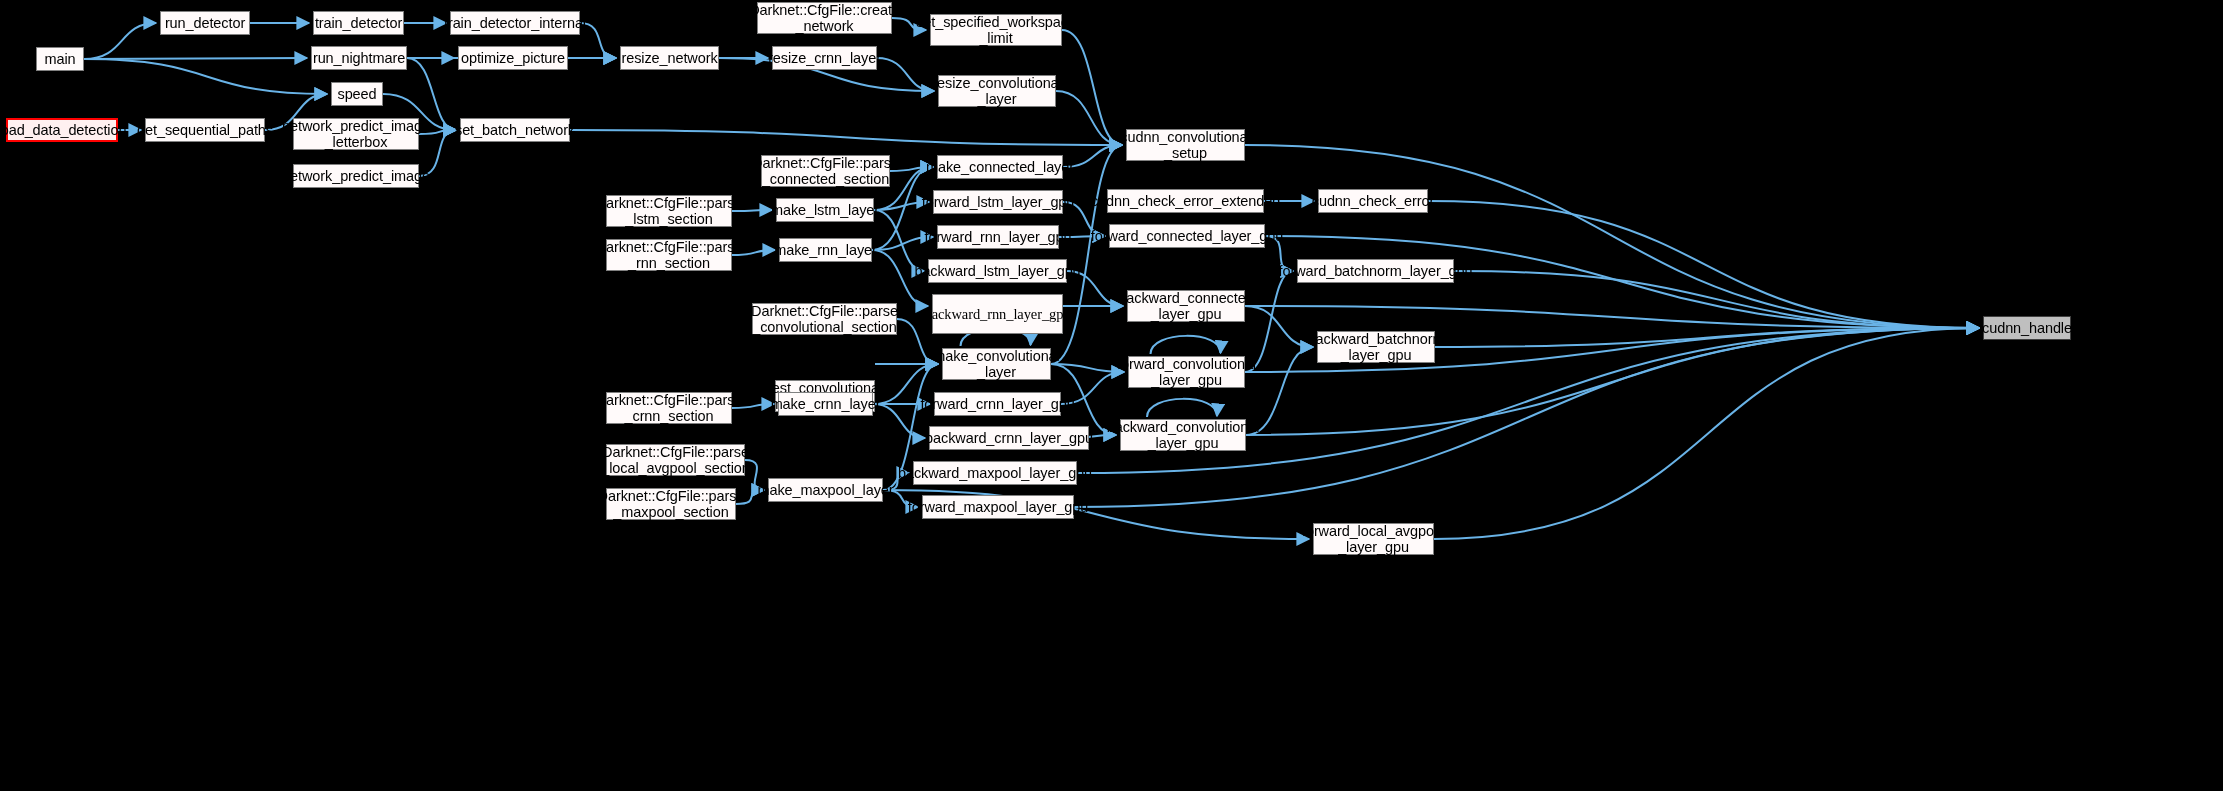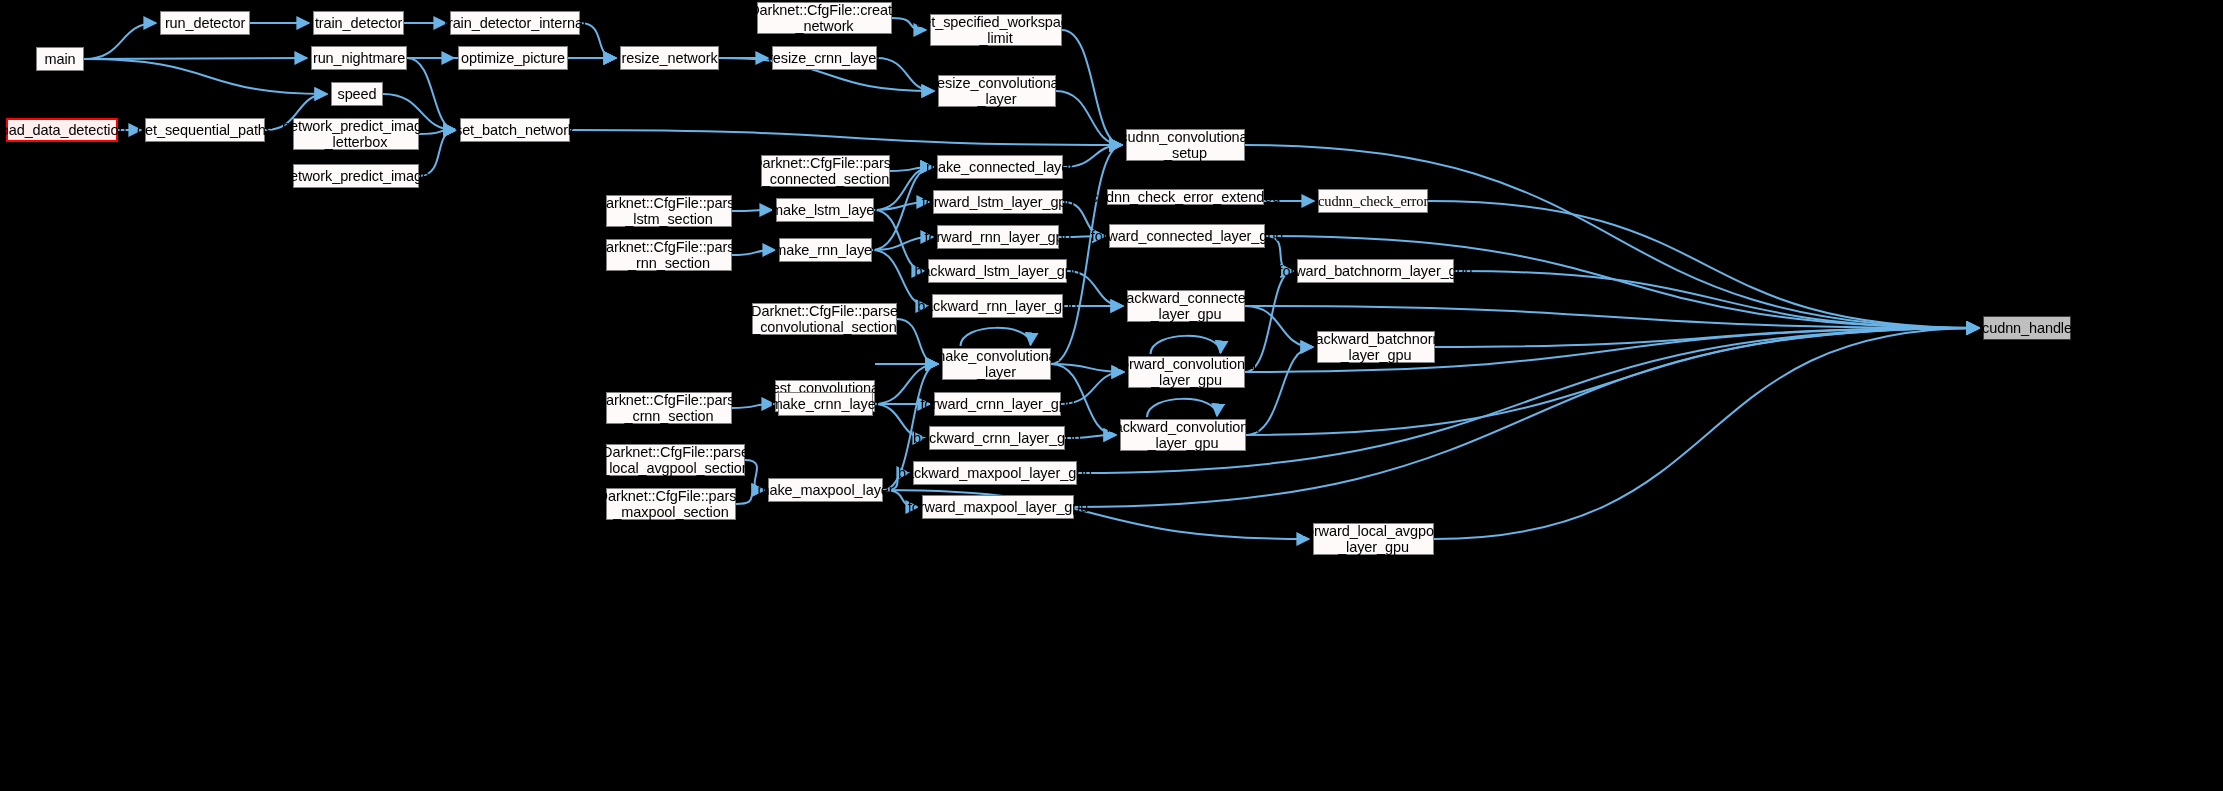--- a/index.html
+++ b/index.html
@@ -141,54 +141,54 @@
       <div class="node" style="left: 930px; top: 14px; width: 132px; height: 32px;">set_specified_workspace
 _limit</div>
       <div class="node" style="left: 772px; top: 46px; width: 105px; height: 24px; text-align: center;">resize_crnn_layer</div>
       <div class="node" style="left: 938px; top: 75px; width: 118px; height: 32px;">resize_convolutional
 _layer</div>
       <div class="node" style="left: 1126px; top: 129px; width: 119px; height: 32px;">cudnn_convolutional
 _setup</div>
       <div class="node" style="left: 761px; top: 155px; width: 129px; height: 32px;">Darknet::CfgFile::parse
 _connected_section</div>
       <div class="node" style="left: 937px; top: 155px; width: 126px; height: 24px;">make_connected_layer</div>
-      <div class="node" style="left: 1107px; top: 189px; width: 157px; height: 16px;">cudnn_check_error_extended</div>
-      <div class="node" style="left: 1318px; top: 189px; width: 110px; height: 24px; font-family: Liberation Serif, serif;">cudnn_check_error</div>
+      <div class="node" style="left: 1107px; top: 189px; width: 157px; height: 24px;">cudnn_check_error_extended</div>
+      <div class="node" style="left: 1318px; top: 189px; width: 110px; height: 24px;">cudnn_check_error</div>
       <div class="node" style="left: 606px; top: 195px; width: 126px; height: 32px;">Darknet::CfgFile::parse
 _lstm_section</div>
       <div class="node" style="left: 776px; top: 198px; width: 98px; height: 24px;">make_lstm_layer</div>
       <div class="node" style="left: 933px; top: 190px; width: 130px; height: 24px;">forward_lstm_layer_gpu</div>
       <div class="node" style="left: 1109px; top: 224px; width: 156px; height: 24px;">forward_connected_layer_gpu</div>
       <div class="node" style="left: 606px; top: 239px; width: 126px; height: 32px;">Darknet::CfgFile::parse
 _rnn_section</div>
       <div class="node" style="left: 779px; top: 238px; width: 93px; height: 24px;">make_rnn_layer</div>
       <div class="node" style="left: 937px; top: 225px; width: 122px; height: 24px;">forward_rnn_layer_gpu</div>
       <div class="node" style="left: 1297px; top: 259px; width: 157px; height: 24px;">forward_batchnorm_layer_gpu</div>
       <div class="node" style="left: 928px; top: 259px; width: 139px; height: 24px;">backward_lstm_layer_gpu</div>
       <div class="node" style="left: 1127px; top: 290px; width: 118px; height: 32px;">backward_connected
 _layer_gpu</div>
-      <div class="node" style="left: 932px; top: 294px; width: 131px; height: 24px;">backward_rnn_layer_gpu</div>
+      <div class="node" style="left: 932px; top: 294px; width: 131px; height: 40px; font-family: Liberation Serif, serif;">backward_rnn_layer_gpu</div>
       <div class="node current" style="left: 1983px; top: 316px; width: 88px; height: 24px;">cudnn_handle</div>
       <div class="node" style="left: 752px; top: 303px; width: 145px; height: 32px;">Darknet::CfgFile::parse
 _convolutional_section</div>
       <div class="node" style="left: 1317px; top: 331px; width: 118px; height: 32px;">backward_batchnorm
 _layer_gpu</div>
       <div class="node" style="left: 942px; top: 348px; width: 109px; height: 32px;">make_convolutional
 _layer</div>
       <div class="node" style="left: 775px; top: 348px; width: 100px; height: 32px; margin-top: 32px;">test_convolutional
 _layer</div>
       <div class="node" style="left: 1128px; top: 356px; width: 117px; height: 32px;">forward_convolutional
 _layer_gpu</div>
       <div class="node" style="left: 606px; top: 392px; width: 126px; height: 32px;">Darknet::CfgFile::parse
 _crnn_section</div>
       <div class="node" style="left: 778px; top: 392px; width: 95px; height: 24px;">make_crnn_layer</div>
       <div class="node" style="left: 934px; top: 392px; width: 127px; height: 24px;">forward_crnn_layer_gpu</div>
       <div class="node" style="left: 1120px; top: 419px; width: 126px; height: 32px;">backward_convolutional
 _layer_gpu</div>
-      <div class="node" style="left: 929px; top: 426px; width: 136px; height: 24px;">backward_crnn_layer_gpu</div>
+      <div class="node" style="left: 929px; top: 426px; width: 160px; height: 24px;">backward_crnn_layer_gpu</div>
       <div class="node" style="left: 606px; top: 444px; width: 139px; height: 32px;">Darknet::CfgFile::parse
 _local_avgpool_section</div>
       <div class="node" style="left: 913px; top: 461px; width: 164px; height: 24px;">backward_maxpool_layer_gpu</div>
       <div class="node" style="left: 768px; top: 478px; width: 115px; height: 24px;">make_maxpool_layer</div>
       <div class="node" style="left: 606px; top: 488px; width: 130px; height: 32px;">Darknet::CfgFile::parse
 _maxpool_section</div>
       <div class="node" style="left: 922px; top: 495px; width: 152px; height: 24px;">forward_maxpool_layer_gpu</div>
       <div class="node" style="left: 1313px; top: 523px; width: 121px; height: 32px;">forward_local_avgpool
 _layer_gpu</div>
     </div>

